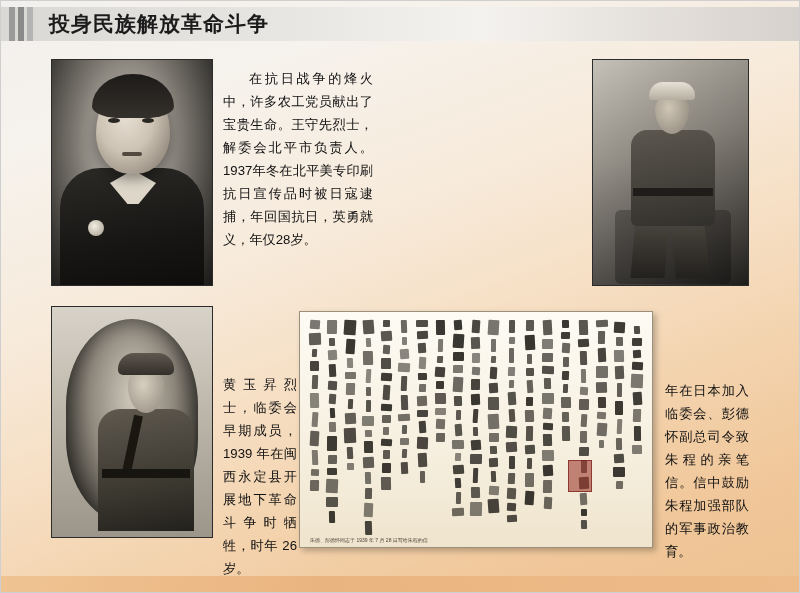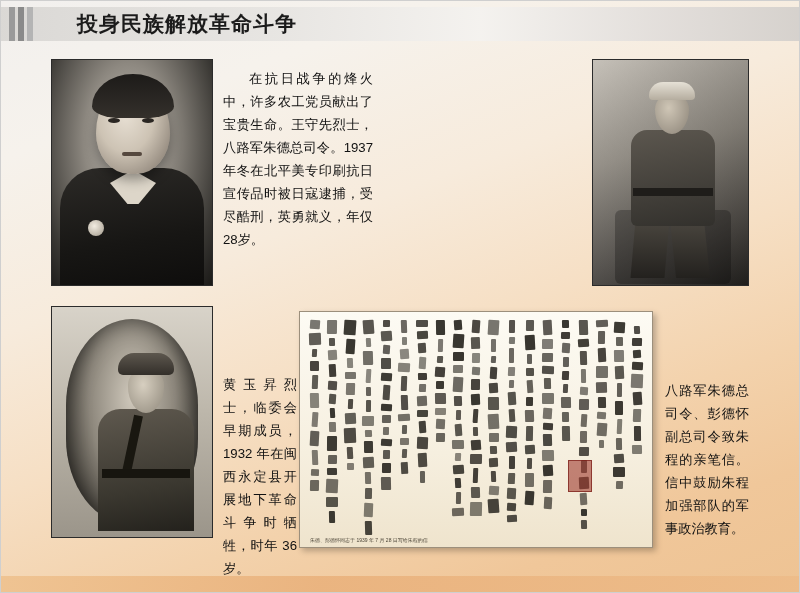--- a/index.html
+++ b/index.html
@@ -70,21 +70,20 @@
     position: absolute;
     left: 48px;
     top: 8px;
     height: 30px;
     line-height: 30px;
     font-size: 21px;
     font-weight: bold;
     color: #1b1b1b;
     letter-spacing: 1px;
     white-space: nowrap;
-    margin-left: 28px;
   }
 
   
   .photo {
     position: absolute;
     background: #1a1a1a;
     overflow: hidden;
   }
   .photo .inner {
     position: absolute;
@@ -414,21 +413,21 @@
       <div class="collar"></div>
       <div class="flower"></div>
       <div class="head"></div>
       <div class="hair"></div>
       <div class="eyeL"></div>
       <div class="eyeR"></div>
       <div class="mouth"></div>
     </div>
   </div>
 
-  <div class="body-text" id="text-wang">在抗日战争的烽火中，许多农工党员献出了宝贵生命。王守先烈士，八路军朱德总司令。1937年冬在北平美专印刷抗日宣传品时被日寇逮捕，受尽酷刑，英勇就义，年仅28岁。</div>
+  <div class="body-text" id="text-wang">在抗日战争的烽火中，许多农工党员献出了宝贵生命。王守先烈士，解委会北平市负责人。1937年冬在北平美专印刷抗日宣传品时被日寇逮捕，年回国抗日，英勇就义，年仅28岁。</div>
 
 
   <div class="photo" id="photo-zhu">
     <div class="inner">
       <div class="wall"></div>
       <div class="chair"></div>
       <div class="legL"></div>
       <div class="legR"></div>
       <div class="body"></div>
       <div class="belt"></div>
@@ -442,21 +441,21 @@
       <div class="oval">
         <div class="coat"></div>
         <div class="strap"></div>
         <div class="belt"></div>
         <div class="face"></div>
         <div class="cap"></div>
       </div>
     </div>
   </div>
 
-  <div class="body-text" id="text-huang">黄玉昇烈士，临委会早期成员，1932 年在闽西永定县开展地下革命斗争时牺牲，时年 36 岁。</div>
+  <div class="body-text" id="text-huang">黄玉昇烈士，临委会早期成员，1939 年在闽西永定县开展地下革命斗争时牺牲，时年 26 岁。</div>
 
   <div class="photo" id="photo-letter">
     <div class="brush-cols">
         <div class="col" style="padding-top: 6px;">
           <span style="width: 6px; height: 8px; opacity: 0.83; transform: rotate(-2.4deg);"></span>
           <span style="width: 10px; height: 8px; opacity: 0.91; transform: rotate(1.7deg);"></span>
           <span style="width: 8px; height: 8px; opacity: 0.92; transform: rotate(-3deg);"></span>
           <span style="width: 11px; height: 8px; opacity: 0.93; transform: rotate(2.8deg);"></span>
           <span style="width: 12px; height: 14px; opacity: 0.62; transform: rotate(2.1deg);"></span>
           <span style="width: 9px; height: 13px; opacity: 0.91; transform: rotate(-3.6deg);"></span>
@@ -714,16 +713,16 @@
           <span style="width: 9px; height: 15px; opacity: 0.74; transform: rotate(3.1deg);"></span>
           <span style="width: 6px; height: 15px; opacity: 0.6; transform: rotate(-2.2deg);"></span>
           <span style="width: 8px; height: 7px; opacity: 0.66; transform: rotate(2.4deg);"></span>
           <span style="width: 9px; height: 11px; opacity: 0.69; transform: rotate(1deg);"></span>
         </div>
       </div>
     <div class="seal"></div>
     <div class="caption">朱德、彭德怀同志于 1939 年 7 月 28 日写给朱程的信</div>
   </div>
 
-  <div class="body-text" id="text-letter">八路军朱德总司令、彭德怀副总司令致朱程的亲笔信。信中鼓励朱程加强部队的军事政治教育。</div>
+  <div class="body-text" id="text-letter">年在日本加入临委会、彭德怀副总司令致朱程的亲笔信。信中鼓励朱程加强部队的军事政治教育。</div>
 
   <div class="bottom-strip"></div>
 </div>
 
 </body></html>

